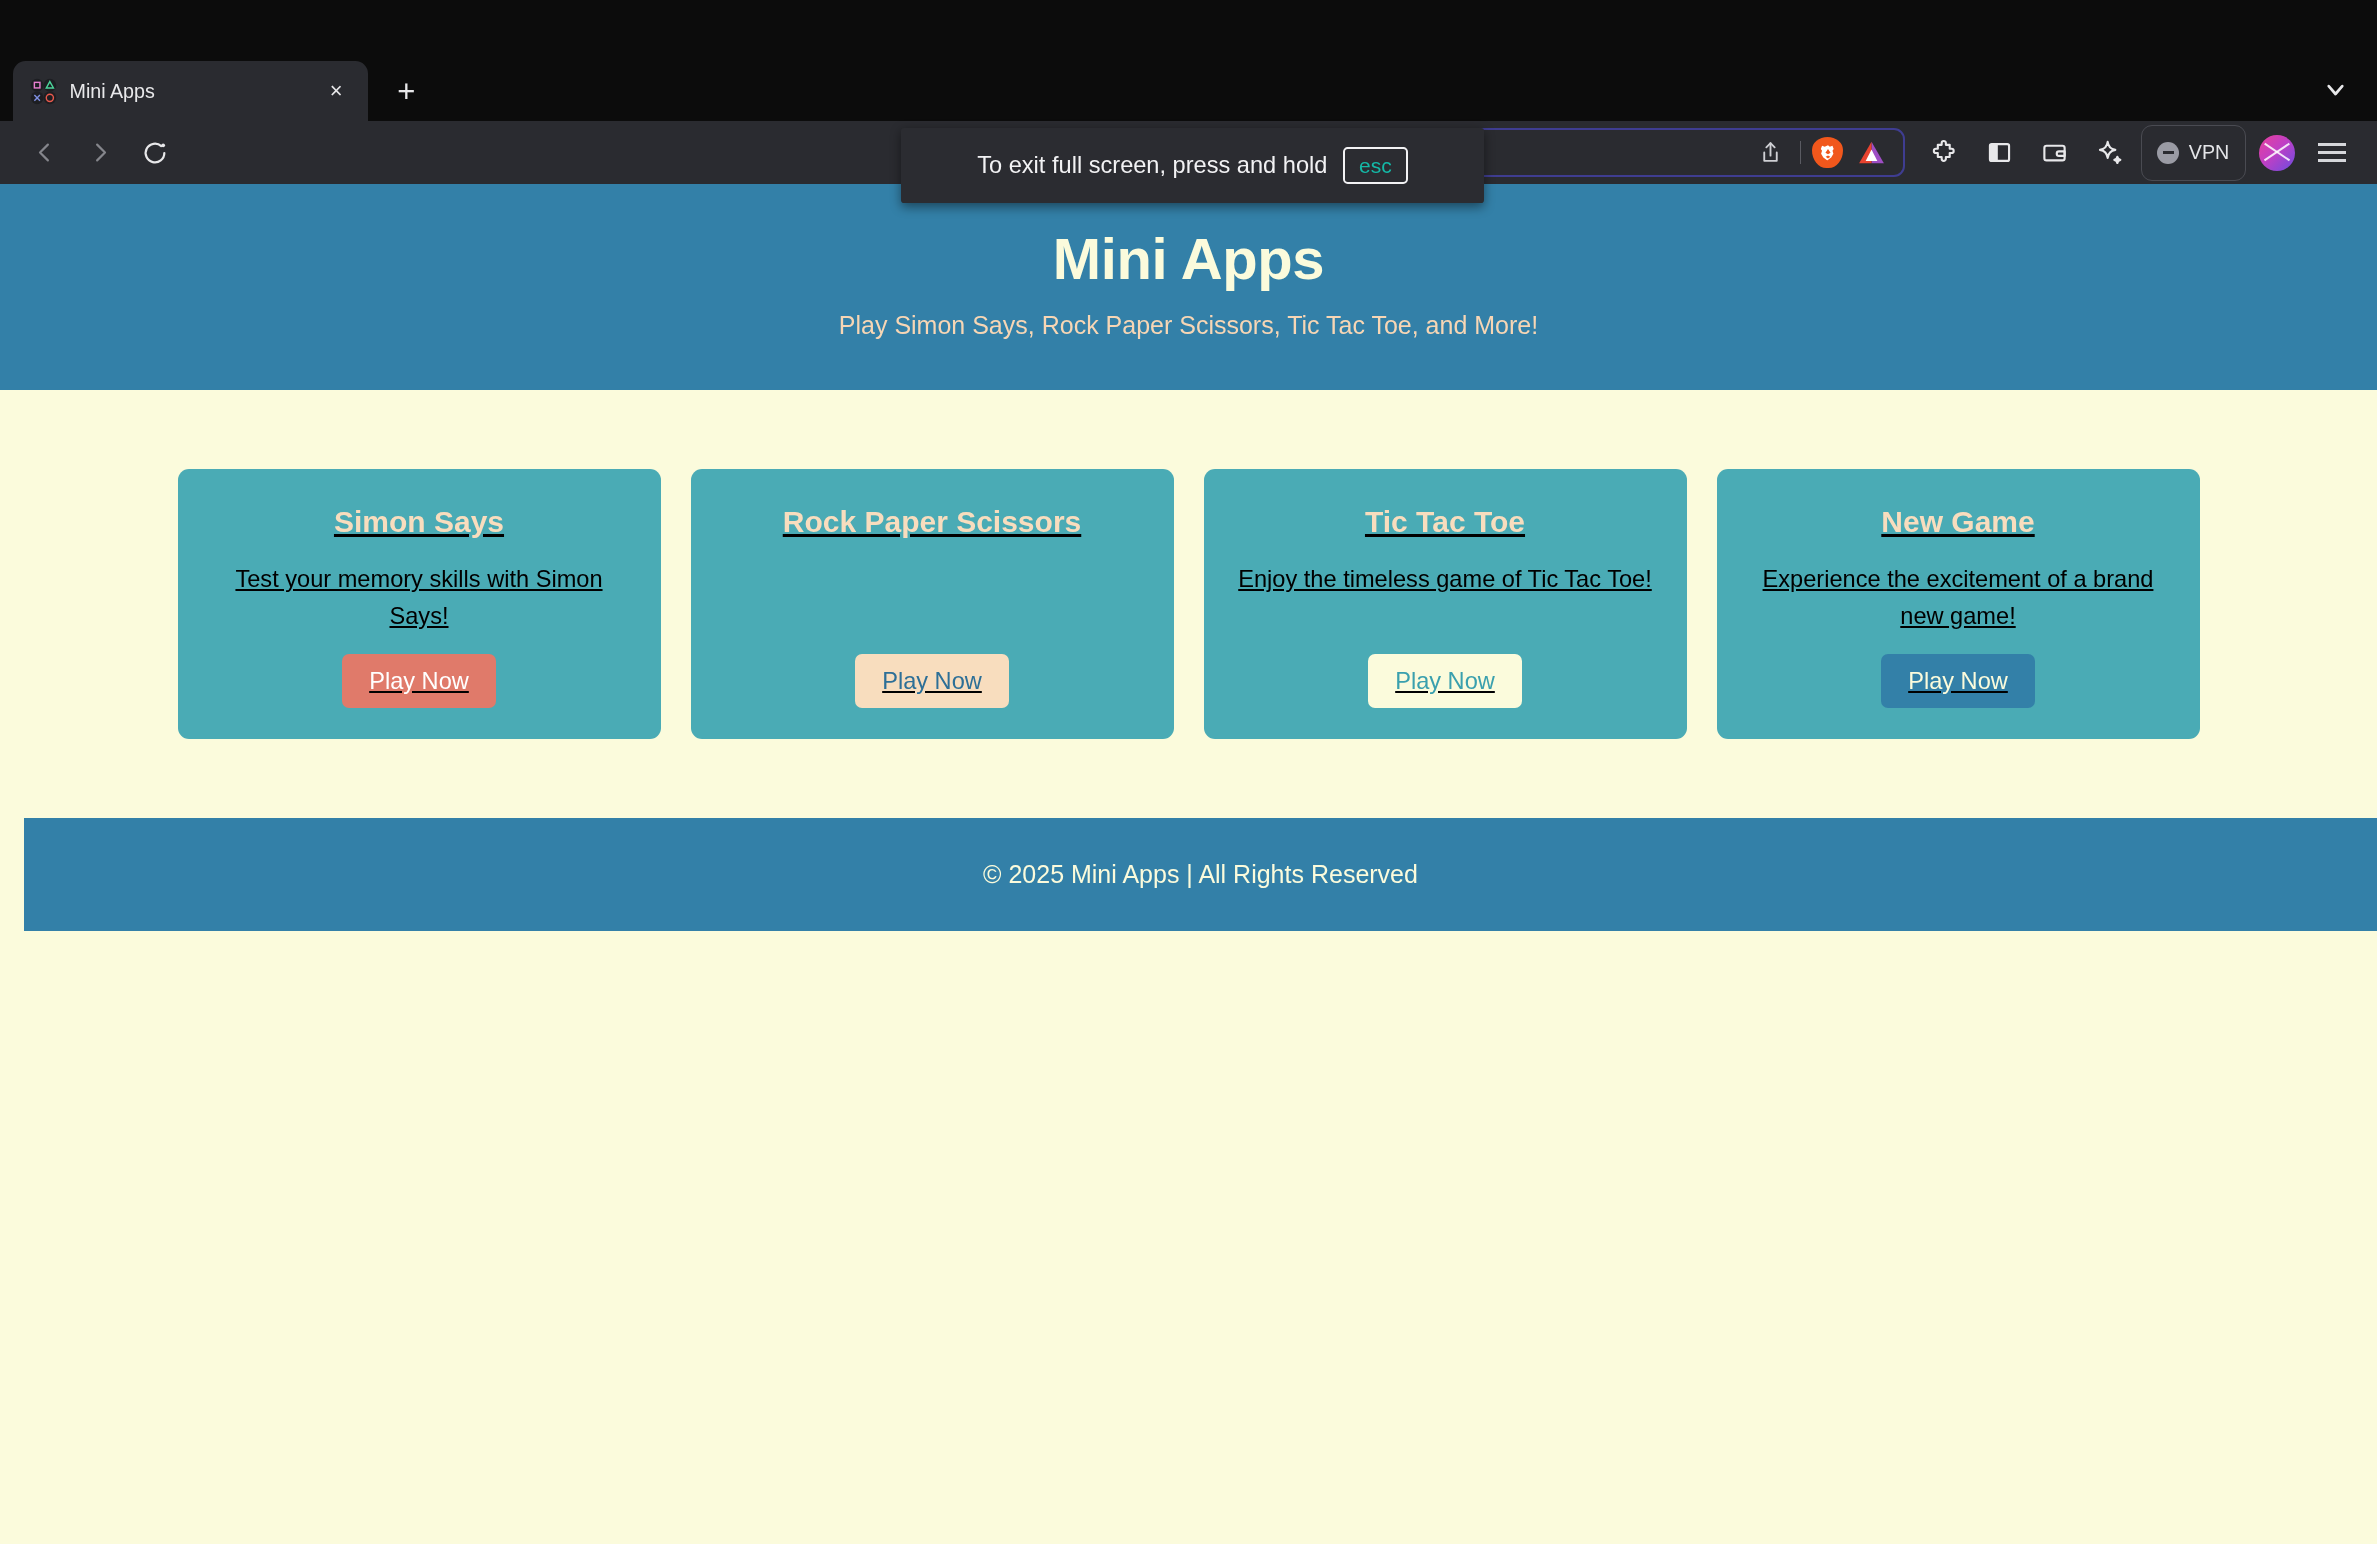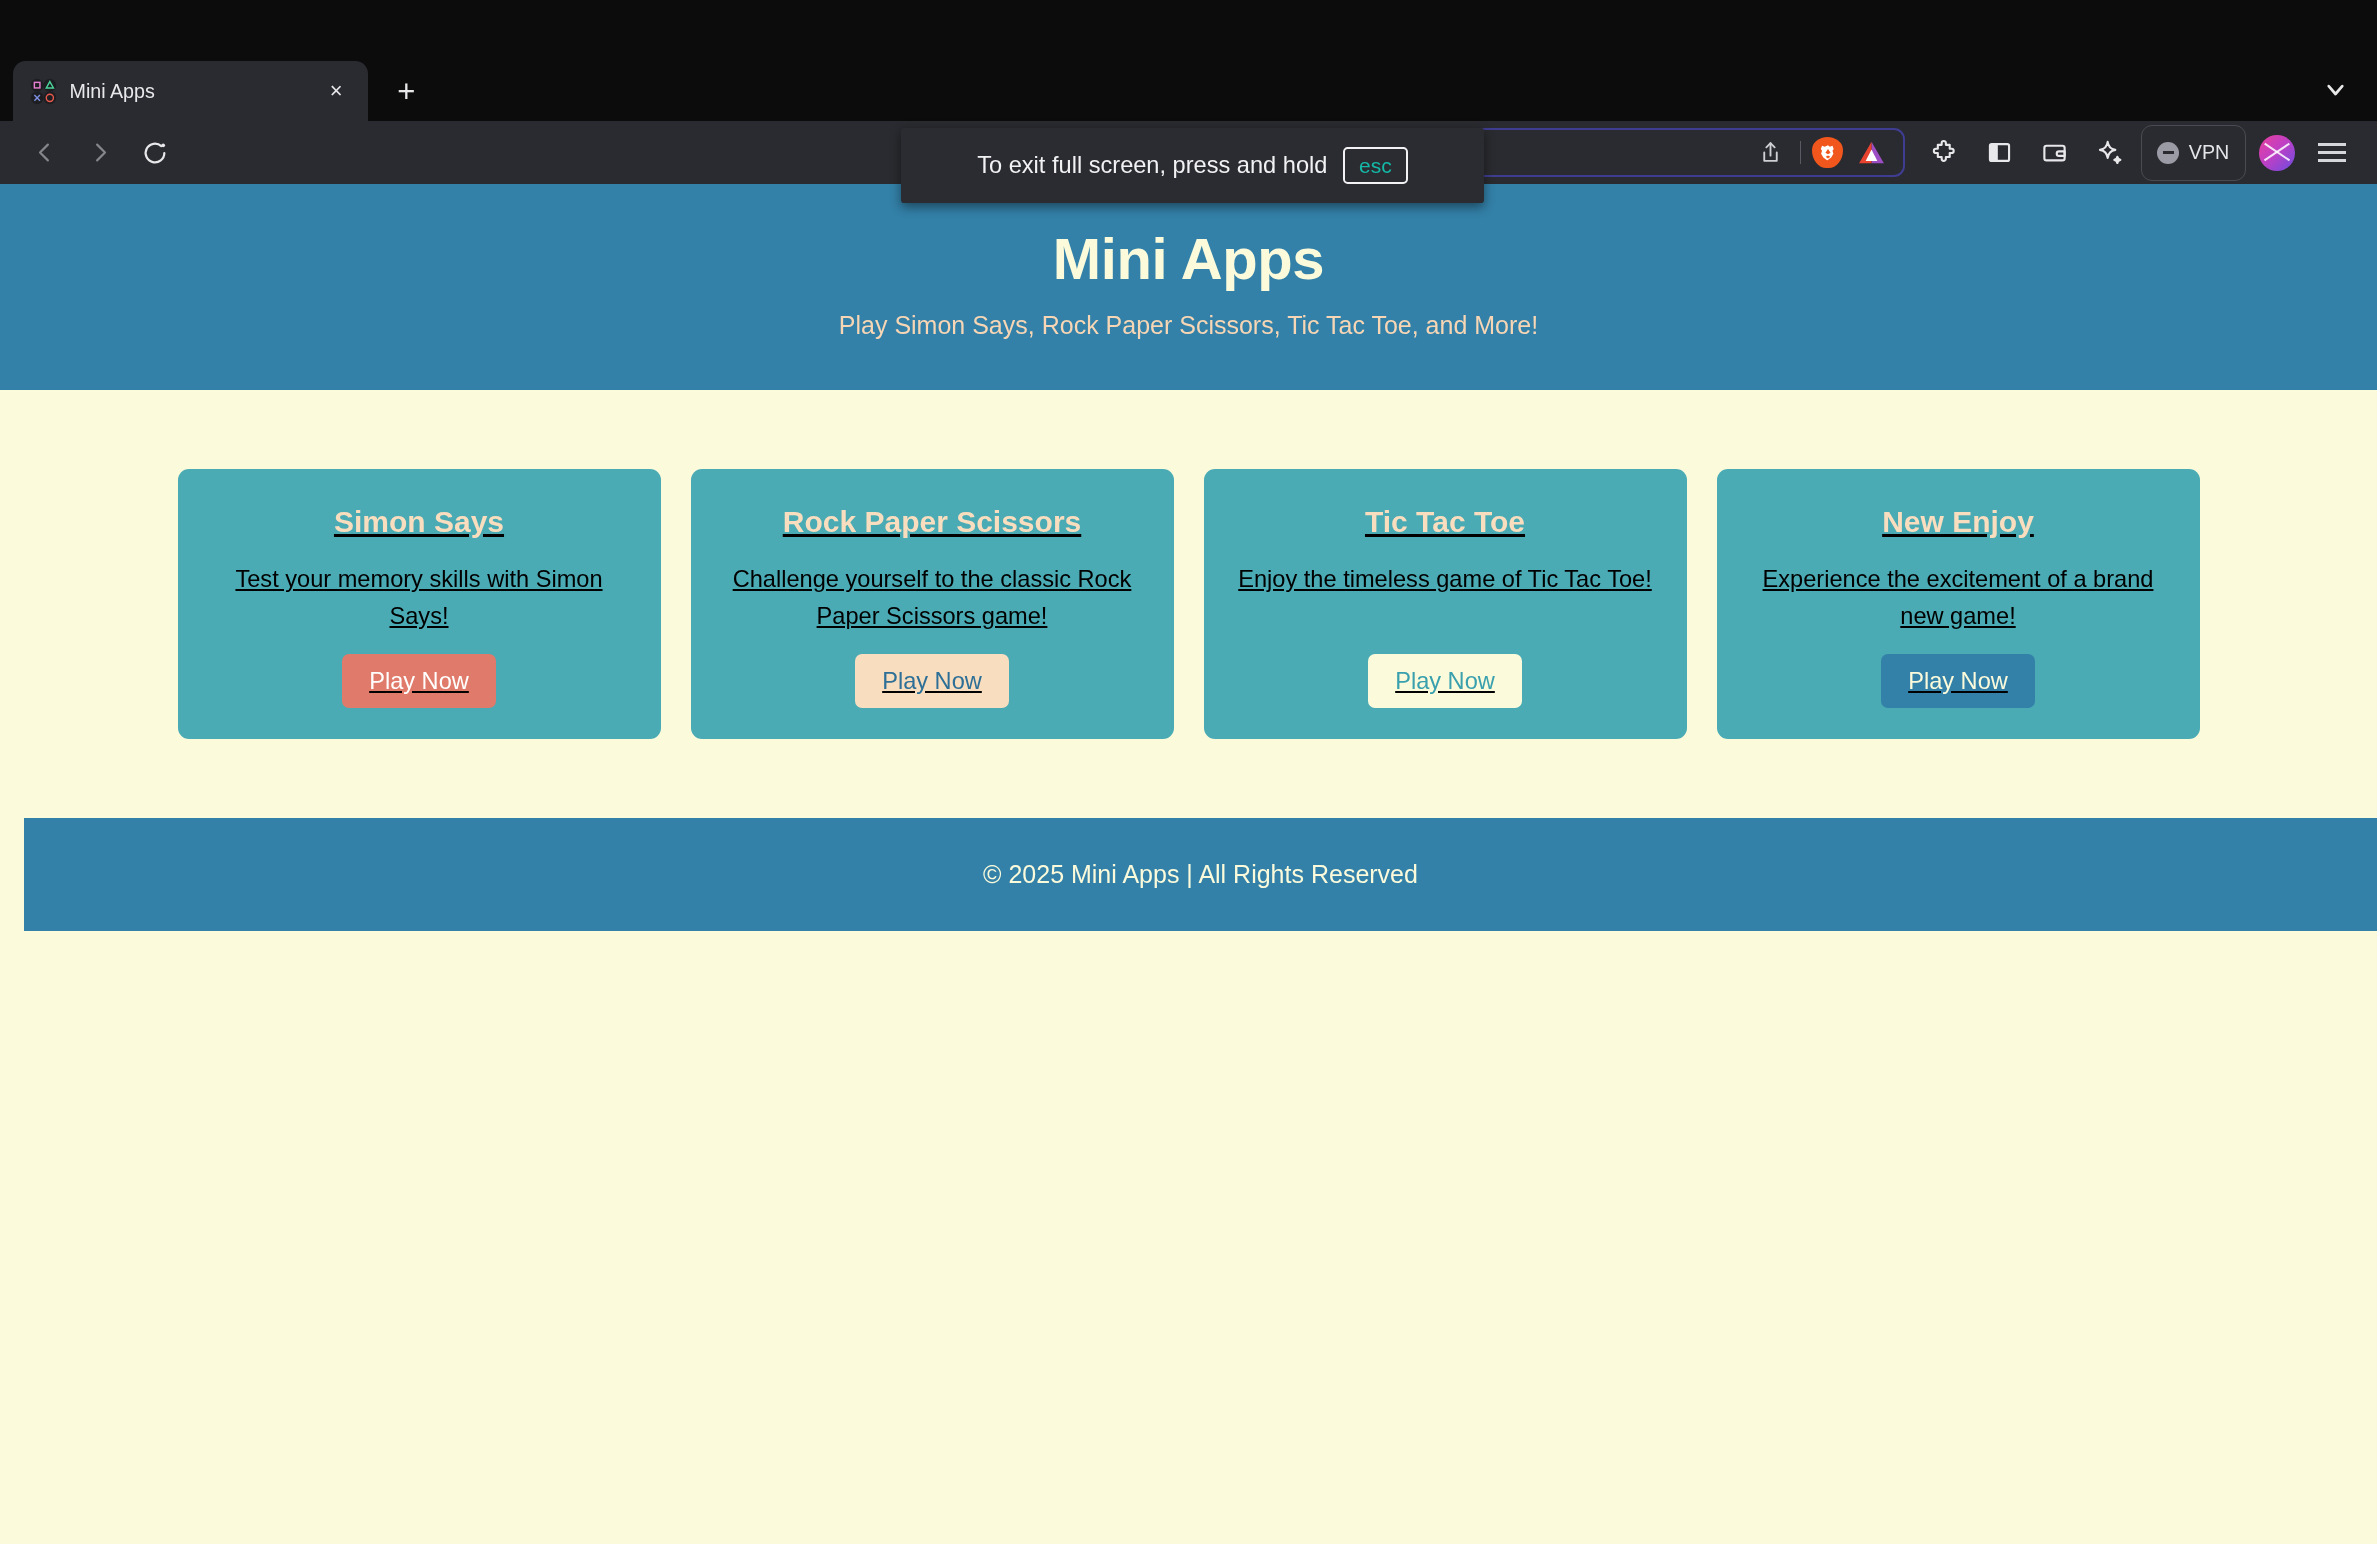--- a/index.html
+++ b/index.html
@@ -386,30 +386,29 @@
     </div>
 
     <div class="cards">
       <div class="card">
         <div class="card-title">Simon Says</div>
         <div class="card-desc">Test your memory skills with Simon Says!</div>
         <button class="play-btn" style="background:#e07a6a;color:#ffffff">Play Now</button>
       </div>
       <div class="card">
         <div class="card-title">Rock Paper Scissors</div>
-        <div class="card-desc">Challenge yourself to the classic Rock Paper Scissors game!</div>
         <button class="play-btn" style="background:#f8ddbe;color:#2d6f97">Play Now</button>
       </div>
       <div class="card">
         <div class="card-title">Tic Tac Toe</div>
         <div class="card-desc">Enjoy the timeless game of Tic Tac Toe!</div>
         <button class="play-btn" style="background:#fbfbdc;color:#3aa0ae">Play Now</button>
       </div>
       <div class="card">
-        <div class="card-title">New Enjoy</div>
+        <div class="card-title">New Game</div>
         <div class="card-desc">Experience the excitement of a brand new game!</div>
         <button class="play-btn" style="background:#3380a8;color:#fbfbdc">Play Now</button>
       </div>
     </div>
 
     <div class="site-footer">
       <div class="footer-text">© 2025 Mini Apps | All Rights Reserved</div>
     </div>
 
   </div>

